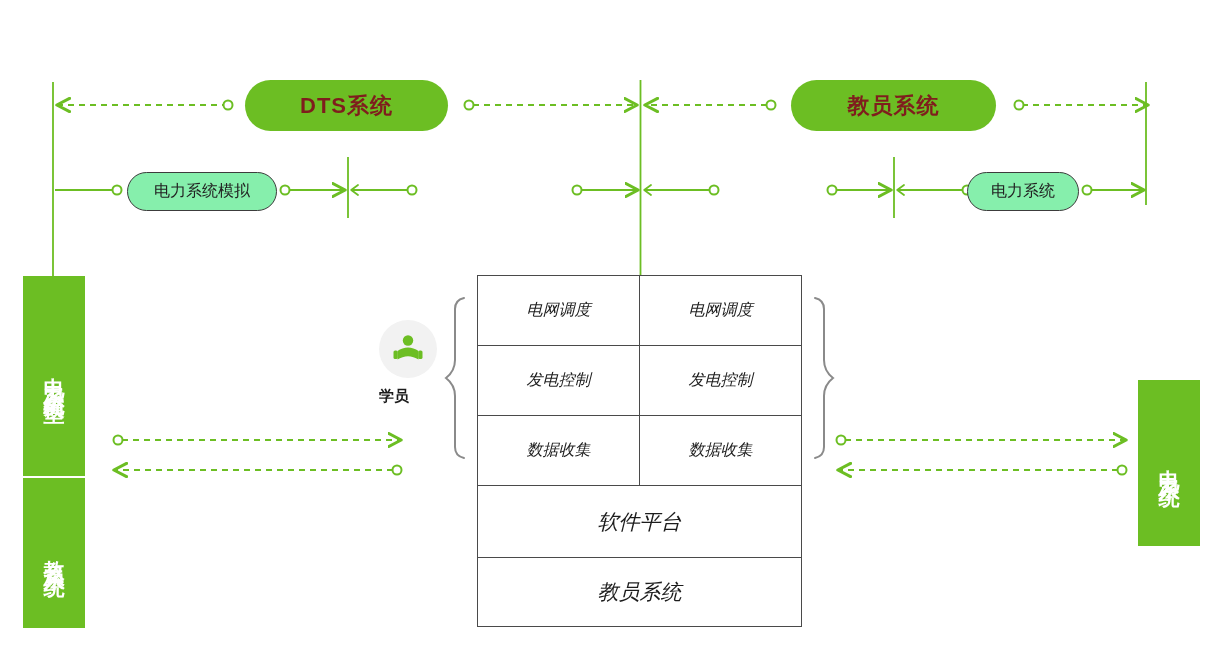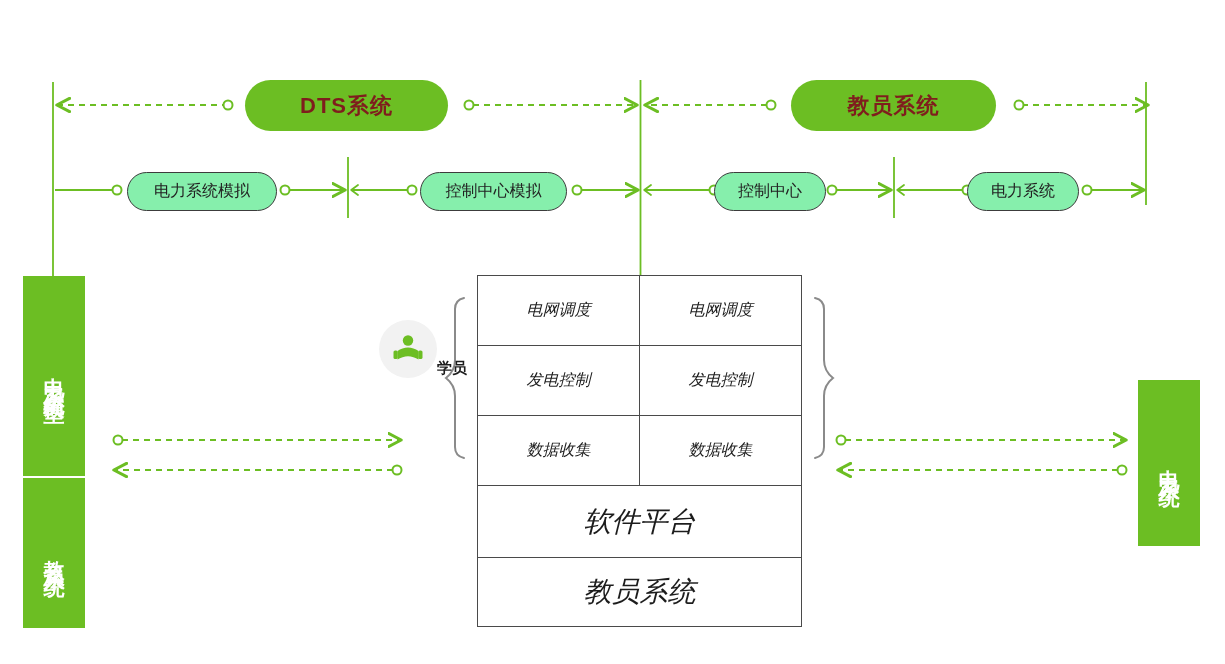--- a/index.html
+++ b/index.html
@@ -70,29 +70,29 @@
   }
   .stack-cell{
     flex:1;
     display:flex;align-items:center;justify-content:center;
     font-size:16px;color:#1c1c1c;
   }
   .stack-cell.left-cell{border-right:1.4px solid #4a4a4a;}
   .stack-wide{
     flex:0 0 71px;
     display:flex;align-items:center;justify-content:center;
-    font-size:28px;color:#1c1c1c;
+    font-size:21px;color:#1c1c1c;
     border-bottom:1.4px solid #4a4a4a;
   }
   .stack-wide.last{border-bottom:none;flex:1;}
 
   
   .role{
     position:absolute;
-    display:flex;flex-direction:row;align-items:flex-end;font-family:Liberation Serif, serif;
+    display:flex;flex-direction:column;align-items:flex-start;font-family:Liberation Serif, serif;
   }
   .role-disc{
     width:58px;height:58px;border-radius:50%;
     background:#f2f2f2;
     display:flex;align-items:center;justify-content:center;
   }
   .role-label{
     margin-top:9px;
     font-size:15px;font-weight:bold;color:#1c1c1c;
     white-space:nowrap;
@@ -173,26 +173,20 @@
 
   <div class="pill-head" style="left:245px;top:80px;width:203px;height:51px;">
     <span>DTS系统</span>
   </div>
   <div class="pill-head" style="left:791px;top:80px;width:205px;height:51px;">
     <span>教员系统</span>
   </div>
 
   <div class="capsule" style="left:127px;top:172px;width:148px;height:37px;">
     <span>电力系统模拟</span>
-  </div>
-  <div class="capsule" style="left:420px;top:172px;width:145px;height:37px;">
-    <span>控制中心模拟</span>
-  </div>
-  <div class="capsule" style="left:714px;top:172px;width:110px;height:37px;">
-    <span>控制中心</span>
   </div>
   <div class="capsule" style="left:967px;top:172px;width:110px;height:37px;">
     <span>电力系统</span>
   </div>
 
   <div class="sidebar-green" style="left:23px;top:276px;width:62px;height:352px;">
     <div class="sidebar-cell" style="flex:0 0 200px;">
       <span>电力系统模型</span>
     </div>
     <div class="sidebar-cell divider">

